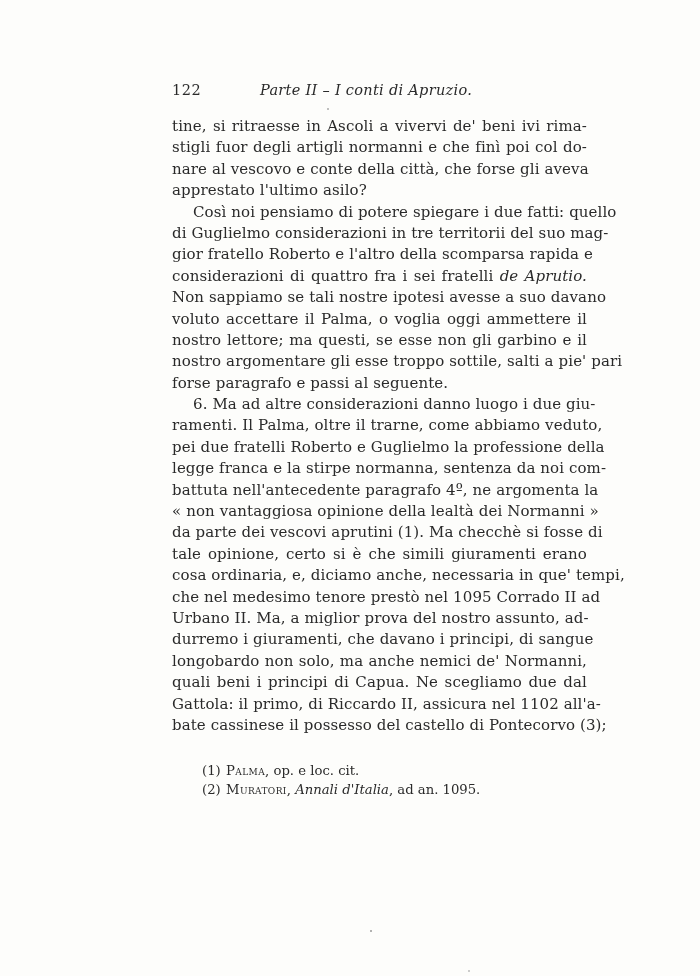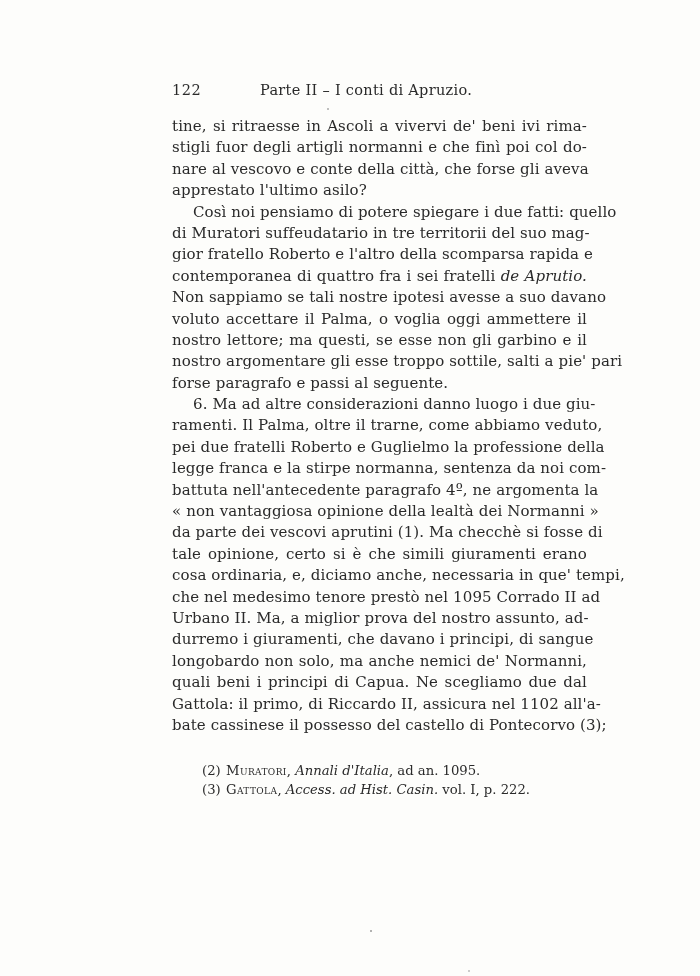--- a/index.html
+++ b/index.html
@@ -12,21 +12,21 @@
     color: #2a2a2a;
   }
   .page { position: absolute; left: 0; top: 0; width: 680px; height: 976px; }
   .running-head {
     position: absolute; left: 172px; top: 80px; width: 400px; height: 20px;
     font-size: 14.5px; line-height: 20px;
   }
   .page-number { position: absolute; left: 0; top: 0; letter-spacing: 0.5px; }
   .running-title {
     position: absolute; left: 88px; top: 0;
-    letter-spacing: 0.3px; text-align: center;
+    font-style: italic; letter-spacing: 0.3px; text-align: center;
   }
   .body-text {
     position: absolute; left: 172px; top: 116px; width: 415px;
   }
   .line {
     display: block; height: 21.4px; line-height: 21.4px;
     font-size: 15px; white-space: nowrap;
     text-align: justify; text-align-last: justify;
     letter-spacing: 0.1px;
   }
@@ -53,23 +53,23 @@
     <span class="page-number">122</span>
     <span class="running-title">Parte II – I conti di Apruzio.</span>
   </div>
 
   <div class="body-text">
     <span class="line">tine, si ritraesse in Ascoli a vivervi de' beni ivi rima-</span>
     <span class="line">stigli fuor degli artigli normanni e che finì poi col do-</span>
     <span class="line">nare al vescovo e conte della città, che forse gli aveva</span>
     <span class="line last">apprestato l'ultimo asilo?</span>
     <span class="line indent">Così noi pensiamo di potere spiegare i due fatti: quello</span>
-    <span class="line">di Muratori suffeudatario in tre territorii del suo mag-</span>
+    <span class="line">di Guglielmo considerazioni in tre territorii del suo mag-</span>
     <span class="line">gior fratello Roberto e l'altro della scomparsa rapida e</span>
-    <span class="line"><span>contemporanea di quattro fra i sei fratelli </span><span class="it">de Aprutio.</span></span>
+    <span class="line"><span>considerazioni di quattro fra i sei fratelli </span><span class="it">de Aprutio.</span></span>
     <span class="line">Non sappiamo se tali nostre ipotesi avesse a suo davano</span>
     <span class="line">voluto accettare il Palma, o voglia oggi ammettere il</span>
     <span class="line">nostro lettore; ma questi, se esse non gli garbino e il</span>
     <span class="line">nostro argomentare gli esse troppo sottile, salti a pie' pari</span>
     <span class="line last">forse paragrafo e passi al seguente.</span>
     <span class="line indent">6. Ma ad altre considerazioni danno luogo i due giu-</span>
     <span class="line">ramenti. Il Palma, oltre il trarne, come abbiamo veduto,</span>
     <span class="line">pei due fratelli Roberto e Guglielmo la professione della</span>
     <span class="line">legge franca e la stirpe normanna, sentenza da noi com-</span>
     <span class="line">battuta nell'antecedente paragrafo 4º, ne argomenta la</span>
@@ -81,23 +81,23 @@
     <span class="line">Urbano II. Ma, a miglior prova del nostro assunto, ad-</span>
     <span class="line">durremo i giuramenti, che davano i principi, di sangue</span>
     <span class="line">longobardo non solo, ma anche nemici de' Normanni,</span>
     <span class="line">quali beni i principi di Capua. Ne scegliamo due dal</span>
     <span class="line">Gattola: il primo, di Riccardo II, assicura nel 1102 all'a-</span>
     <span class="line">bate cassinese il possesso del castello di Pontecorvo (3);</span>
   </div>
 
   <div class="footnotes">
     <span class="fn">
-      <span class="fn-num">(2)</span><span class="sc">Muratori</span><span>, </span><span class="it">Annali d'Italia</span><span>, ad an. 1095.</span>
+      <span class="fn-num">(1)</span><span class="sc">Palma</span><span>, op. e loc. cit.</span>
     </span>
     <span class="fn">
-      <span class="fn-num">(3)</span><span class="sc">Gattola</span><span>, </span><span class="it">Access. ad Hist. Casin.</span><span> vol. I, p. 222.</span>
+      <span class="fn-num">(2)</span><span class="sc">Muratori</span><span>, </span><span class="it">Annali d'Italia</span><span>, ad an. 1095.</span>
     </span>
   </div>
 
   <div class="speck" style="left:370px; top:930px;"></div>
   <div class="speck" style="left:468px; top:970px; background:#bbb;"></div>
   <div class="speck" style="left:327px; top:108px; background:#aaa;"></div>
 </div>
 
 </body></html>

